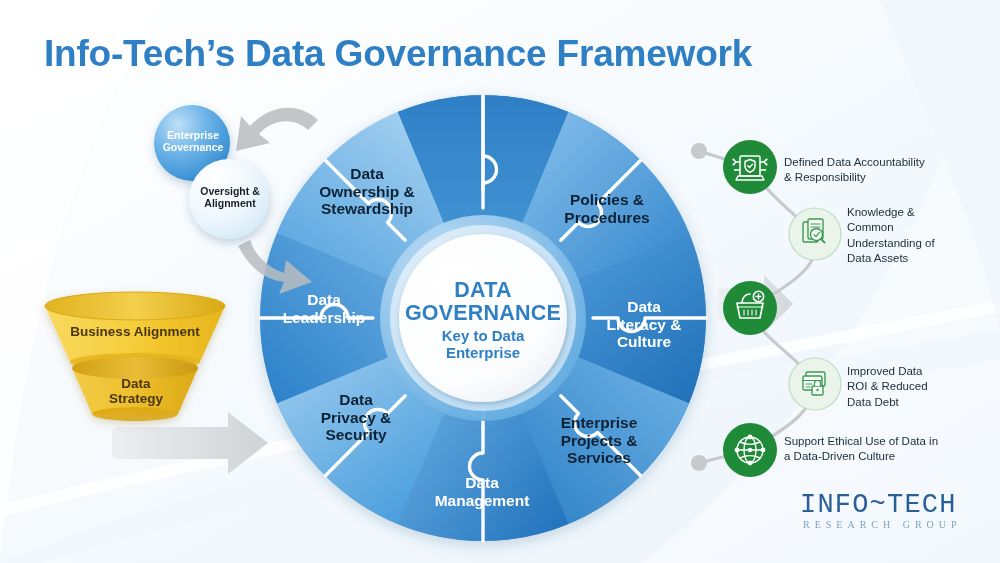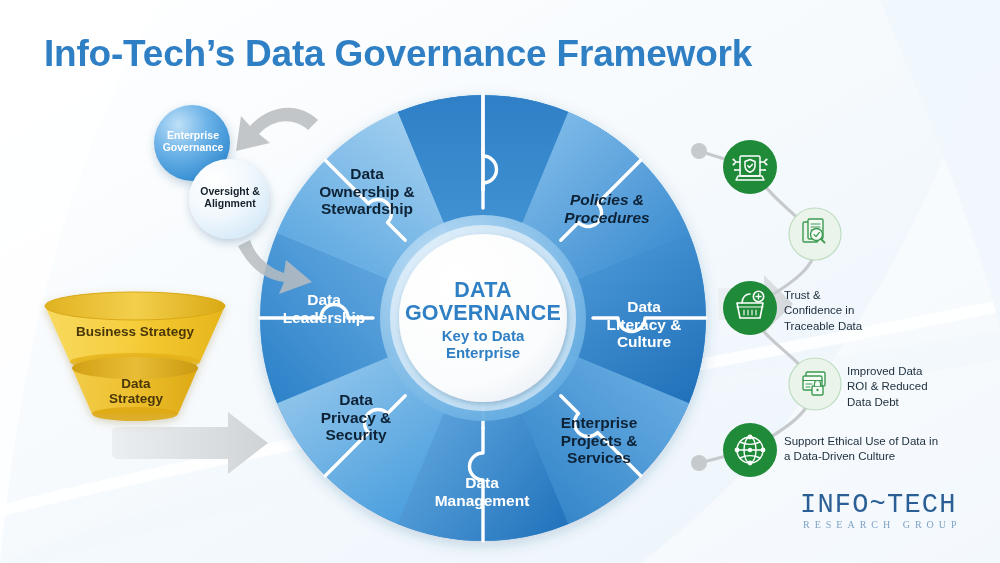--- a/index.html
+++ b/index.html
@@ -220,21 +220,21 @@
     <g>
       <linearGradient id="gar2" x1="0" y1="0" x2="1" y2="0">
         <stop offset="0" stop-color="#eef1f3"></stop>
           <stop offset="1" stop-color="#d3d7da"></stop>
       </linearGradient>
       <path d="M718,288 L764,288 L764,275 L793,304 L764,333 L764,320 L718,320 Z" fill="url(#gar2)"></path>
     </g>
   </svg>
 
 
-  <div class="seg-label lab-dark" style="left:548px;top:191px;width:118px;font-size:15.5px;font-style:italic;">Policies &amp;
+  <div class="seg-label lab-dark" style="left:548px;top:191px;width:118px;font-size:15.5px;">Policies &amp;
 Procedures</div>
 
   <div class="seg-label lab-light" style="left:592px;top:298px;width:104px;font-size:15.5px;">Data
 Literacy &amp;
 Culture</div>
 
   <div class="seg-label lab-dark" style="left:540px;top:414px;width:118px;font-size:15.5px;">Enterprise
 Projects &amp;
 Services</div>
 
@@ -315,21 +315,21 @@
       <ellipse cx="135" cy="306" rx="90" ry="14" fill="none" stroke="#d9a915" stroke-width="1"></ellipse>
       <ellipse cx="135" cy="362" rx="65" ry="9" fill="#e7b51c" opacity="0.85"></ellipse>
     </g>
     <g filter="url(#fnShadow)">
       <path d="M72,368 L198,368 L178,414 L92,414 Z" fill="url(#fn2)"></path>
       <ellipse cx="135" cy="368" rx="63" ry="11" fill="url(#fn2top)"></ellipse>
       <ellipse cx="135" cy="414" rx="43" ry="7" fill="#dda915" opacity="0.9"></ellipse>
     </g>
   </svg>
 
-  <div class="funnel-label" style="left:60px;top:324px;width:150px;font-size:13.5px;">Business Strategy</div>
+  <div class="funnel-label" style="left:60px;top:324px;width:150px;font-size:13.5px;">Business Alignment</div>
   <div class="funnel-label" style="left:88px;top:376px;width:96px;font-size:13.5px;">Data
 Strategy</div>
 
   <svg width="1000" height="563" viewBox="0 0 1000 563" style="position:absolute;left:0;top:0;">
 
     <g fill="none" stroke="#c7cacd" stroke-width="3.2" stroke-linecap="round">
       <path d="M699,151 L750,167"></path>
       <path d="M750,167 C770,196 790,210 815,234"></path>
       <path d="M815,234 C822,262 800,280 750,308"></path>
       <path d="M750,308 C760,340 795,352 815,384"></path>
@@ -405,23 +405,26 @@
         <path d="M740,458 C746,455 754,455 760,458"></path>
       </g>
       <circle cx="750" cy="437" r="2.4" fill="#ffffff"></circle>
       <circle cx="750" cy="463" r="2.4" fill="#ffffff"></circle>
       <circle cx="737" cy="450" r="2.4" fill="#ffffff"></circle>
       <circle cx="763" cy="450" r="2.4" fill="#ffffff"></circle>
       <circle cx="750" cy="450" r="2.2" fill="#ffffff"></circle>
     </g>
   </svg>
 
-  <div class="ben-text" style="left:784px;top:288px;width:150px;">Trust &amp;
-Confidence in
-Traceable Data</div>
+  <div class="ben-text" style="left:784px;top:155px;width:204px;">Defined Data Accountability
+&amp; Responsibility</div>
+  <div class="ben-text" style="left:847px;top:205px;width:150px;">Knowledge &amp;
+Common
+Understanding of
+Data Assets</div>
   <div class="ben-text" style="left:847px;top:364px;width:150px;">Improved Data
 ROI &amp; Reduced
 Data Debt</div>
   <div class="ben-text" style="left:784px;top:434px;width:208px;">Support Ethical Use of Data in
 a Data-Driven Culture</div>
 
   <div class="logo-main">INFO~TECH</div>
   <div class="logo-sub">RESEARCH GROUP</div>
 
 </div>

